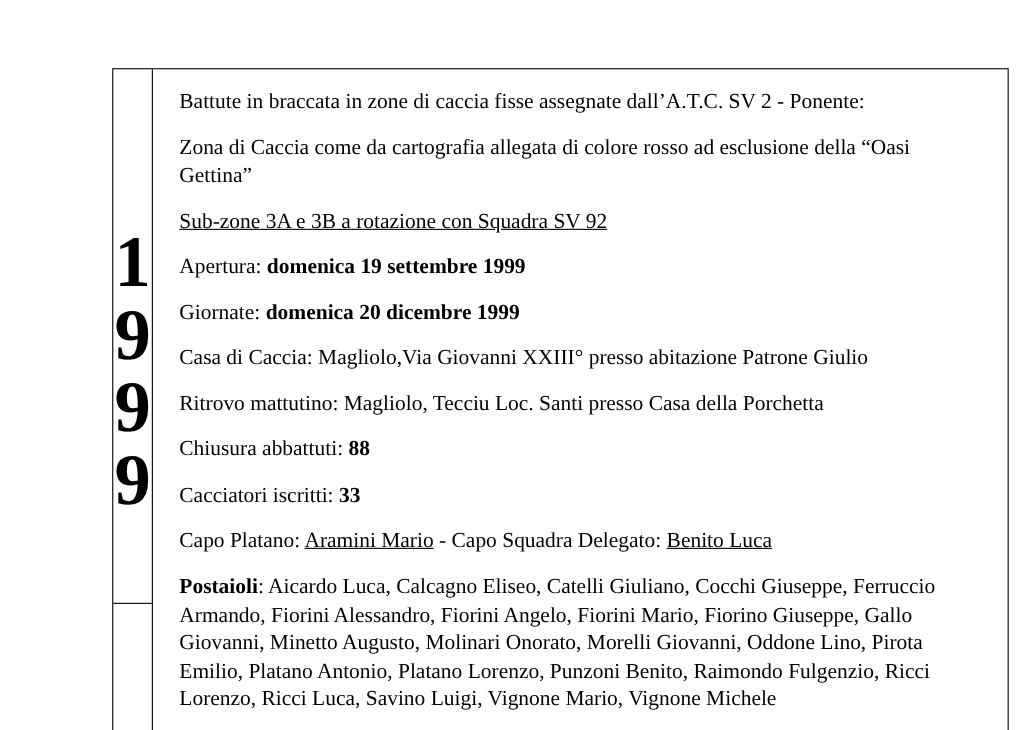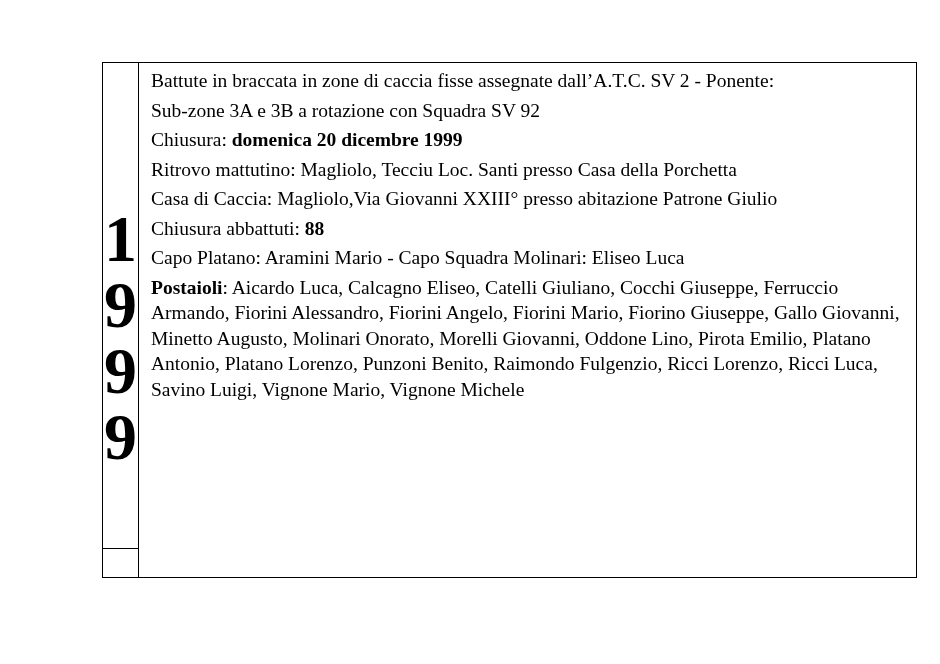--- a/index.html
+++ b/index.html
@@ -40,44 +40,47 @@
   }
   .year-digit { display: block; }
   .year-empty { flex: 1; }
   .text-col {
     flex: 1 1 auto;
     padding: 1px 4px 3px 8px;
     font-size: 19.5px;
     line-height: 25.55px;
   }
   .text-col p {
-    margin: 4px;
+    margin: 16px;
     white-space: pre-wrap;
   }
   .seg-n  { font-weight: normal; text-decoration: none; }
   .seg-b  { font-weight: bold;   text-decoration: none; }
-  .seg-u  { font-weight: normal; }
+  .seg-u  { font-weight: normal; text-decoration: underline; }
   .seg-bu { font-weight: bold;   text-decoration: underline; }
 </style>
 </head>
 <body>
 
 <div class="doc-table">
   <div class="year-col">
     <div class="year-cell">
       <span class="year-digit">1</span>
       <span class="year-digit">9</span>
       <span class="year-digit">9</span>
       <span class="year-digit">9</span>
     </div>
     <div class="year-empty"></div>
   </div>
   <div class="text-col" id="paragraphs-root">
       <p><span class="seg-n">Battute in braccata in zone di caccia fisse assegnate dall’A.T.C. SV 2 - Ponente:</span></p>
+      <p><span class="seg-n">Zona di Caccia come da cartografia allegata di colore rosso ad esclusione della “Oasi Gettina”</span></p>
       <p><span class="seg-u">Sub-zone 3A e 3B a rotazione con Squadra SV 92</span></p>
-      <p><span class="seg-n">Chiusura: </span><span class="seg-b">domenica 20 dicembre 1999</span></p>
+      <p><span class="seg-n">Apertura: </span><span class="seg-b">domenica 19 settembre 1999</span></p>
+      <p><span class="seg-n">Giornate: </span><span class="seg-b">domenica 20 dicembre 1999</span></p>
+      <p><span class="seg-n">Casa di Caccia: Magliolo,Via Giovanni XXIII° presso abitazione Patrone Giulio</span></p>
       <p><span class="seg-n">Ritrovo mattutino: Magliolo, Tecciu Loc. Santi presso Casa della Porchetta</span></p>
-      <p><span class="seg-n">Casa di Caccia: Magliolo,Via Giovanni XXIII° presso abitazione Patrone Giulio</span></p>
       <p><span class="seg-n">Chiusura abbattuti: </span><span class="seg-b">88</span></p>
-      <p><span class="seg-n">Capo Platano: </span><span class="seg-u">Aramini Mario</span><span class="seg-n"> - Capo Squadra Molinari: </span><span class="seg-u">Eliseo Luca</span></p>
+      <p><span class="seg-n">Cacciatori iscritti: </span><span class="seg-b">33</span></p>
+      <p><span class="seg-n">Capo Platano: </span><span class="seg-u">Aramini Mario</span><span class="seg-n"> - Capo Squadra Delegato: </span><span class="seg-u">Benito Luca</span></p>
       <p><span class="seg-b">Postaioli</span><span class="seg-n">: Aicardo Luca, Calcagno Eliseo, Catelli Giuliano, Cocchi Giuseppe, Ferruccio Armando, Fiorini Alessandro, Fiorini Angelo, Fiorini Mario, Fiorino Giuseppe, Gallo Giovanni, Minetto Augusto, Molinari Onorato, Morelli Giovanni, Oddone Lino, Pirota Emilio, Platano Antonio, Platano Lorenzo, Punzoni Benito, Raimondo Fulgenzio, Ricci Lorenzo, Ricci Luca, Savino Luigi, Vignone Mario, Vignone Michele</span></p>
     </div>
 </div>
 
 </body></html>

